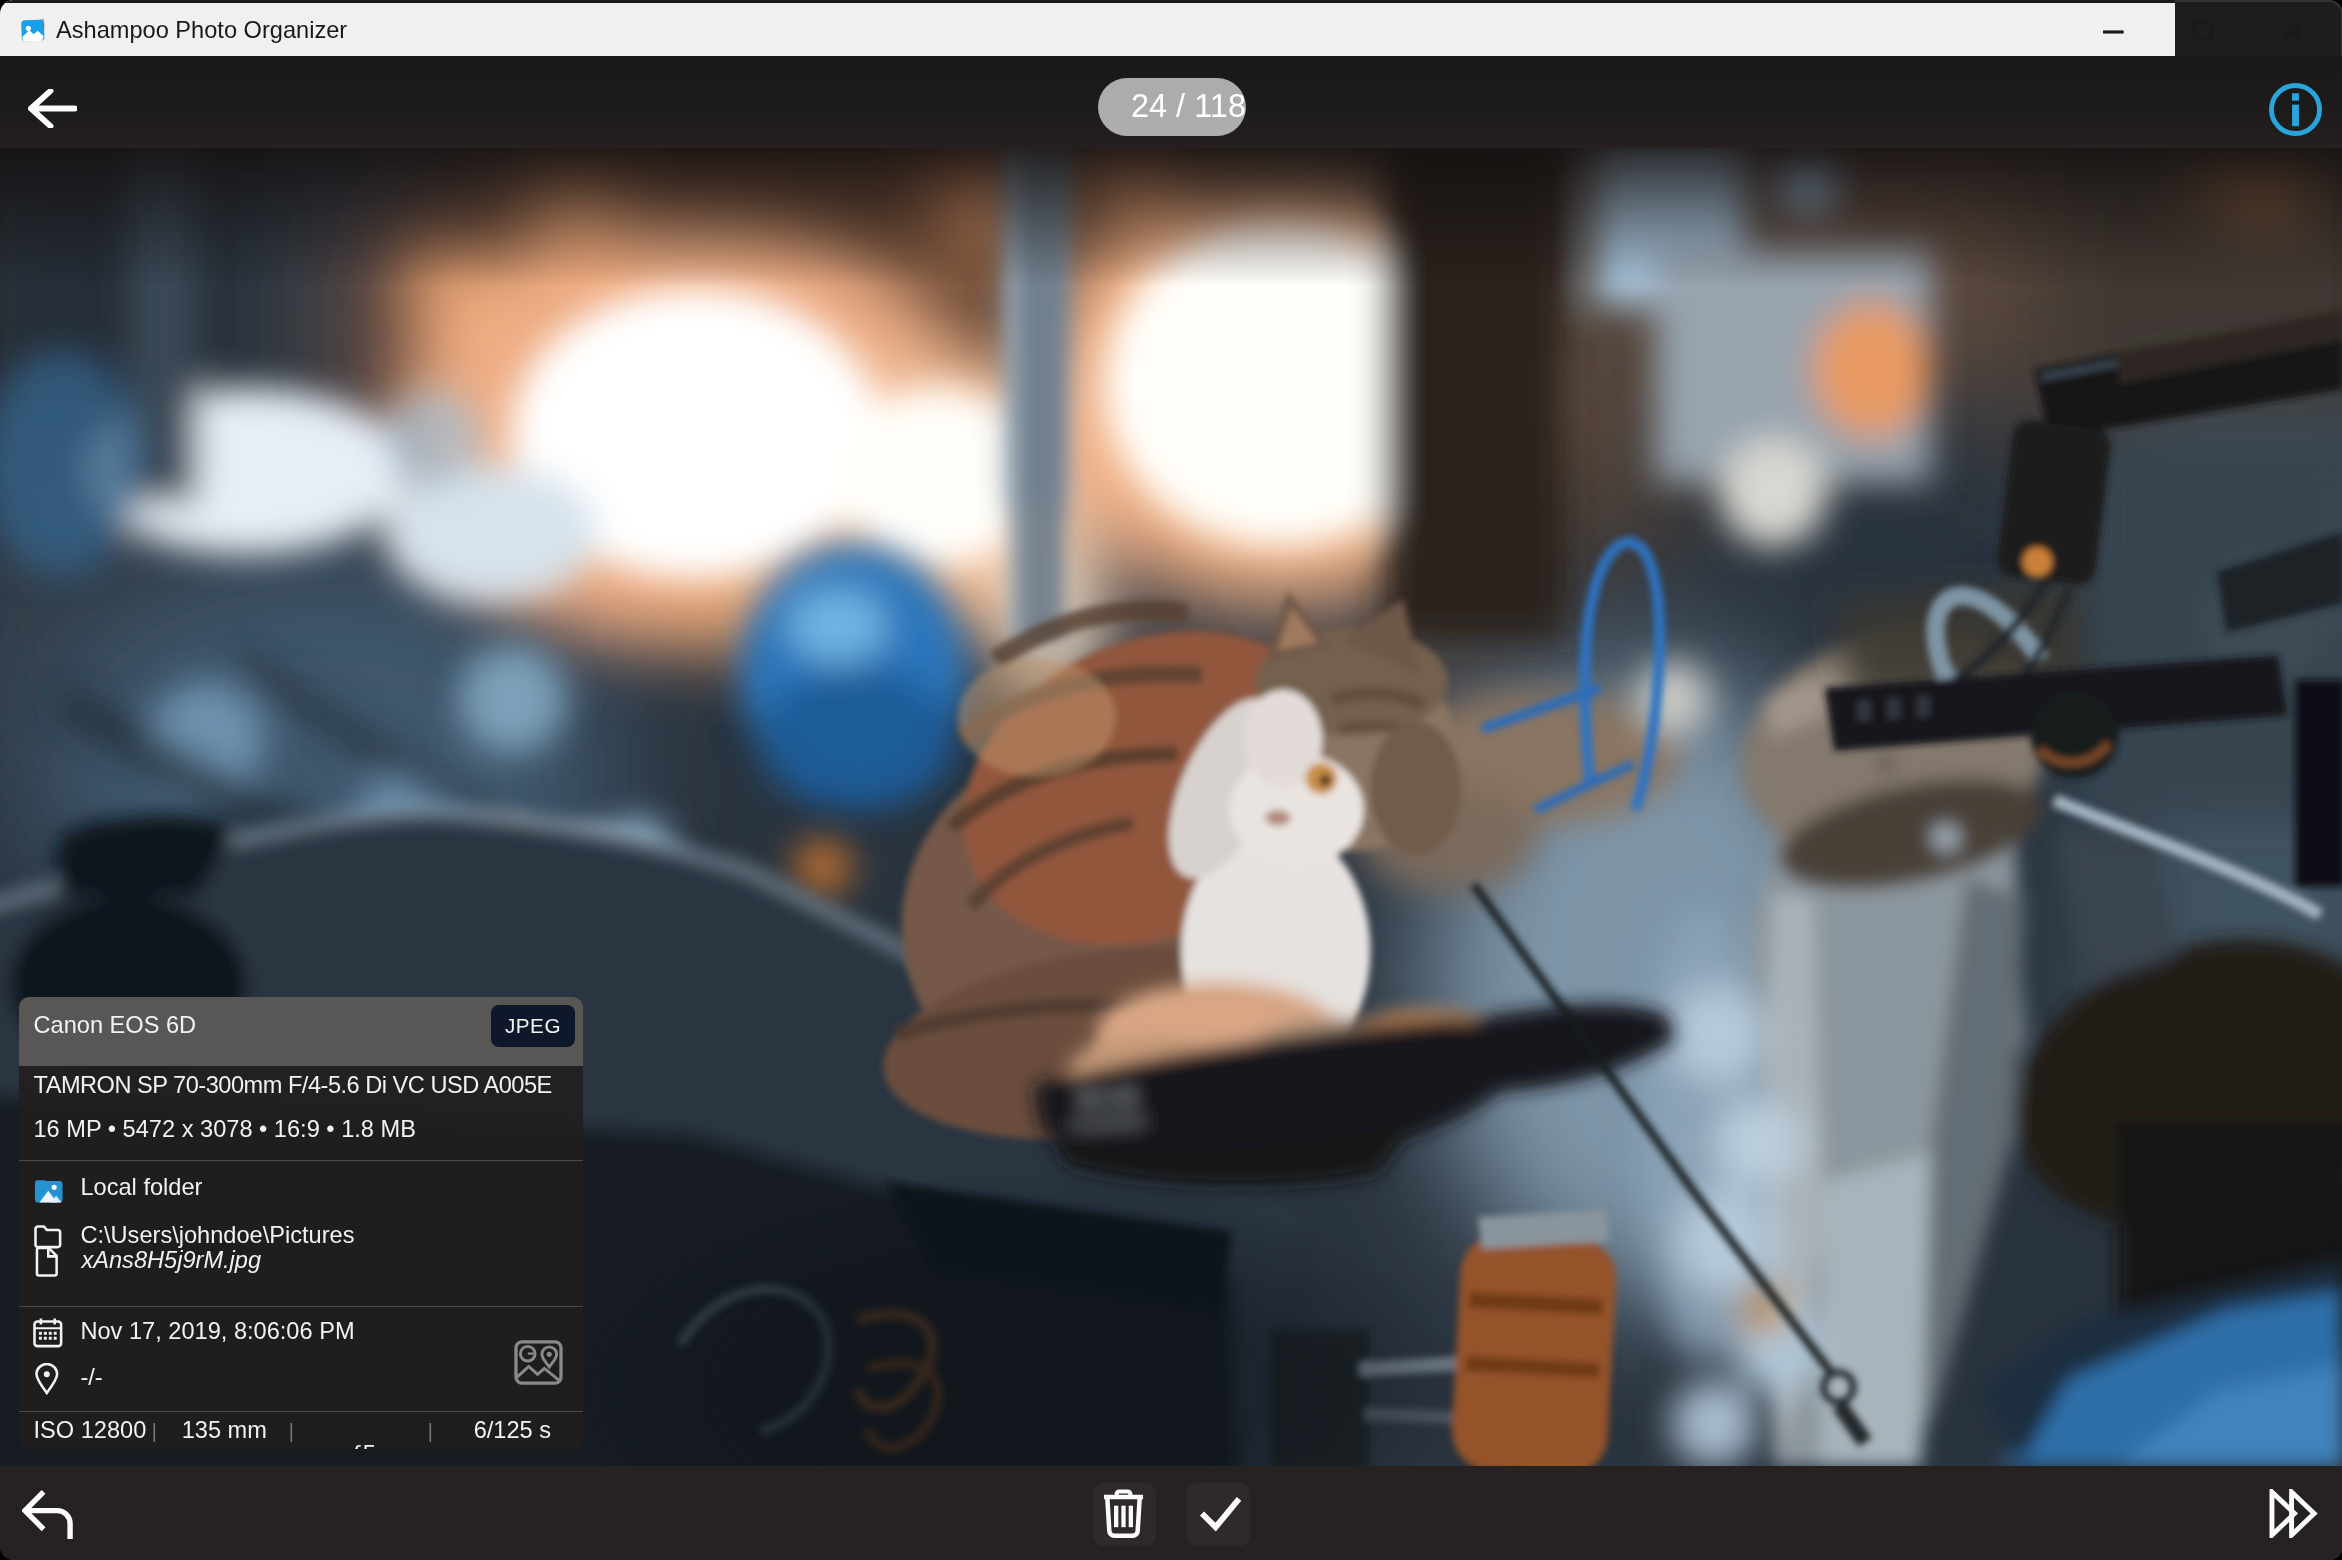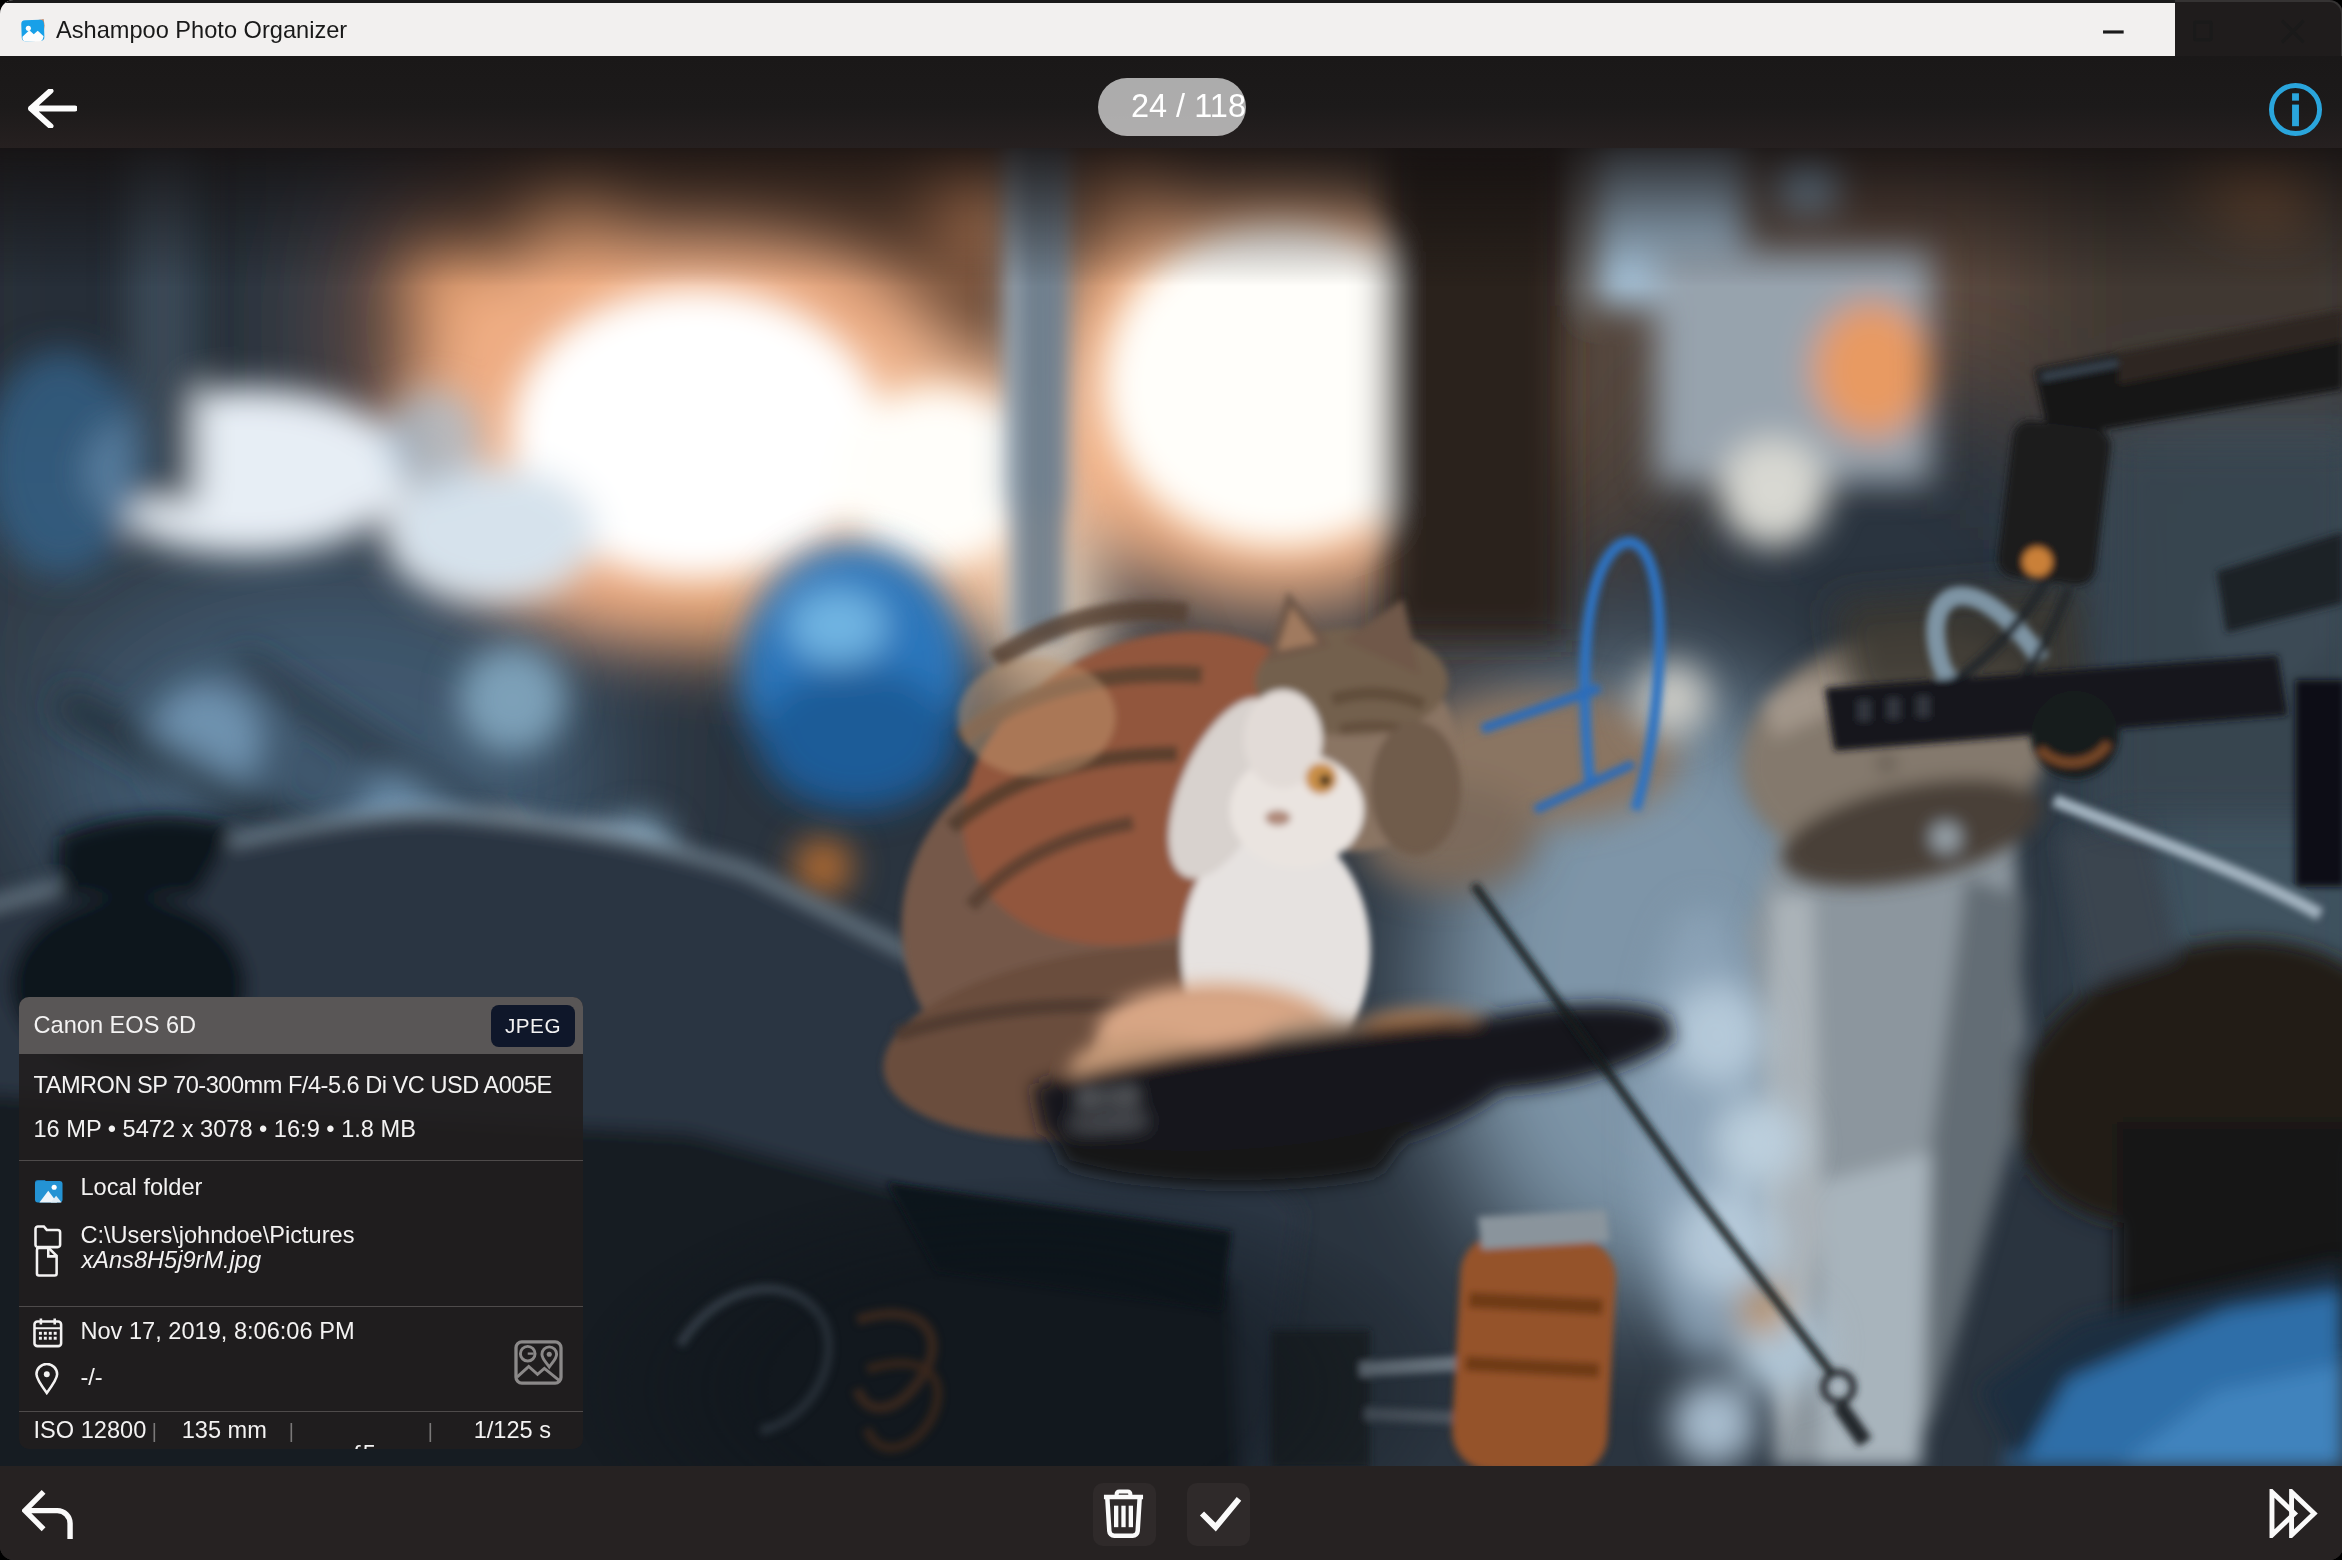--- a/index.html
+++ b/index.html
@@ -8,21 +8,21 @@
   .titlebar{position:absolute;left:0;top:0;width:2175px;height:56px;background:#f2f0ef;border-top:3px solid #1a1a1a;}
   .appicon{position:absolute;left:18.7px;top:12.8px;width:27.6px;height:27.6px;}
   .apptitle{position:absolute;left:56px;top:0;height:56px;line-height:55px;font-size:23.6px;color:#191919;}
   .ctl{position:absolute;top:0;height:56px;color:#1a1a1a;}
   .toolbar{position:absolute;left:0;top:56px;width:2343px;height:92px;background:linear-gradient(#1a1818,#1c1a1a 55%,#262020);}
   .pill{position:absolute;left:1098px;top:21.7px;width:148px;height:58px;border-radius:29.6px;background:rgba(255,255,255,0.64);color:#fff;font-size:32.5px;text-align:right;line-height:57px;}
   .photo{position:absolute;left:0;top:148px;width:2343px;height:1318px;background:#2c3640;}
   .bottombar{position:absolute;left:0;top:1466px;width:2343px;height:95px;background:#262222;}
   .iconbtn{position:absolute;width:63px;height:63px;border-radius:9.9px;background:#2f2a2a;top:16.7px;}
   .infocard{position:absolute;left:18.7px;top:849px;width:564px;height:452px;border-radius:9.9px;overflow:hidden;background:rgba(33,30,30,0.88);color:#f3f2f2;font-size:23.6px;}
-  .cardhead{position:relative;height:57px;background:#595656;}
+  .cardhead{position:relative;height:69px;background:#595656;}
   .cardhead .t{position:absolute;left:14.8px;top:0;line-height:56px;}
   .jpeg{position:absolute;right:7.9px;top:7.9px;height:42px;padding:0 13.8px;background:#0f172a;border-radius:7.9px;line-height:42px;font-size:20.7px;letter-spacing:0.5px;}
   .row{position:absolute;left:14.8px;white-space:nowrap;}
   .divider{position:absolute;left:0;width:564px;height:1px;background:#4e4b4b;}
   .ic{display:inline-block;vertical-align:middle;}
 </style>
 </head>
 <body>
 <div class="win">
   <div class="titlebar">
@@ -364,21 +364,21 @@
       <path d="M3 38 L15 27 L24 35 L31 29 L47 42" fill="none" stroke="#8b8989" stroke-width="3"></path>
     </svg>
     <div class="divider" style="top:414px;"></div>
     <div class="row" style="top:420px;left:0;width:564px;font-size:23.6px;">
       <span style="position:absolute;left:14.8px;">ISO 12800</span>
       <span style="position:absolute;left:133px;color:#7a7878;font-size:19.7px;top:3px;">|</span>
       <span style="position:absolute;left:163px;">135 mm</span>
       <span style="position:absolute;left:270px;color:#7a7878;font-size:19.7px;top:3px;">|</span>
       <span style="position:absolute;left:331px;margin-top:24px;">ƒ5</span>
       <span style="position:absolute;left:409px;color:#7a7878;font-size:19.7px;top:3px;">|</span>
-      <span style="position:absolute;left:455px;">1/125 s</span>
+      <span style="position:absolute;left:455px;">6/125 s</span>
     </div>
   </div>
   </div>
   <div class="bottombar">
     <svg style="position:absolute;left:21.7px;top:23.6px;width:53px;height:51px;" viewBox="0 0 54 52">
       <path d="M22 2 L3 21 L22 40 M3 21 H36 a13 13 0 0 1 13 13 V50" fill="none" stroke="#fafafa" stroke-width="5.5"></path>
     </svg>
     <div class="iconbtn" style="left:1093px;"></div>
     <div class="iconbtn" style="left:1187px;"></div>
     <svg style="position:absolute;left:1102px;top:21.7px;width:43px;height:51px;" viewBox="0 0 44 52">

